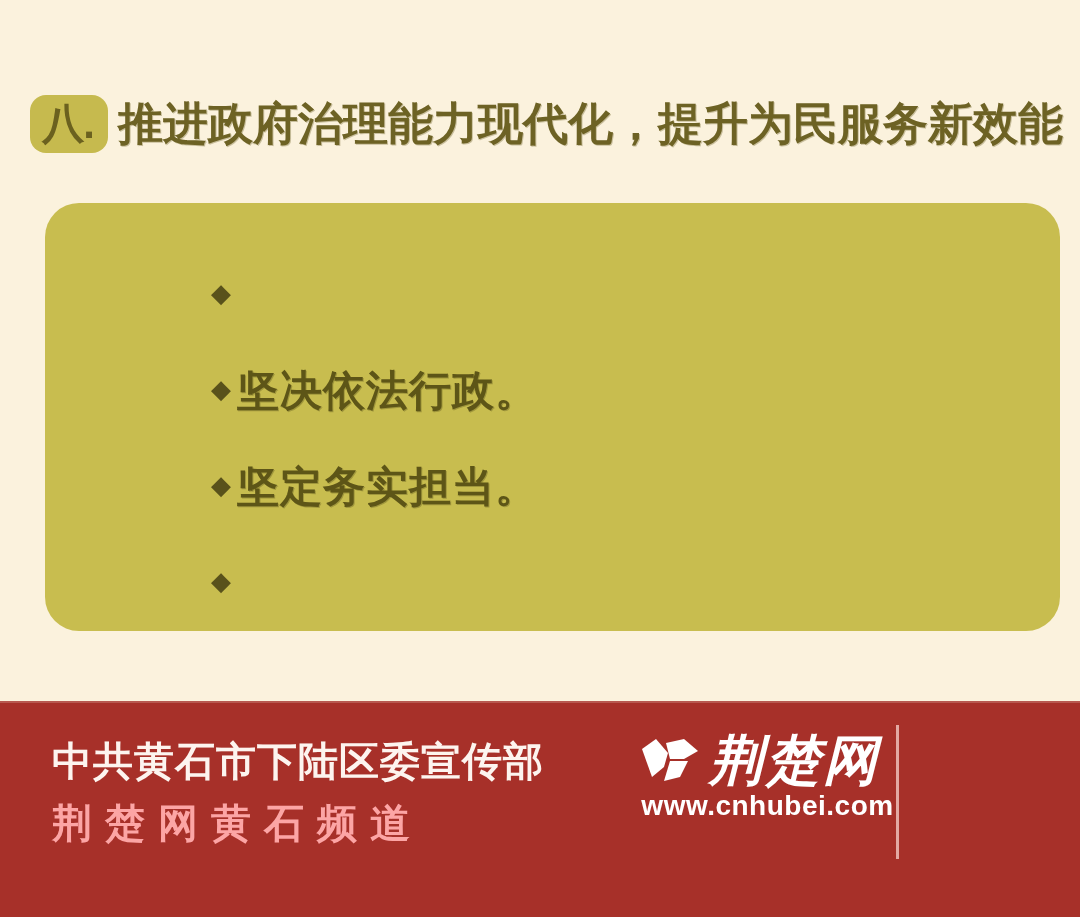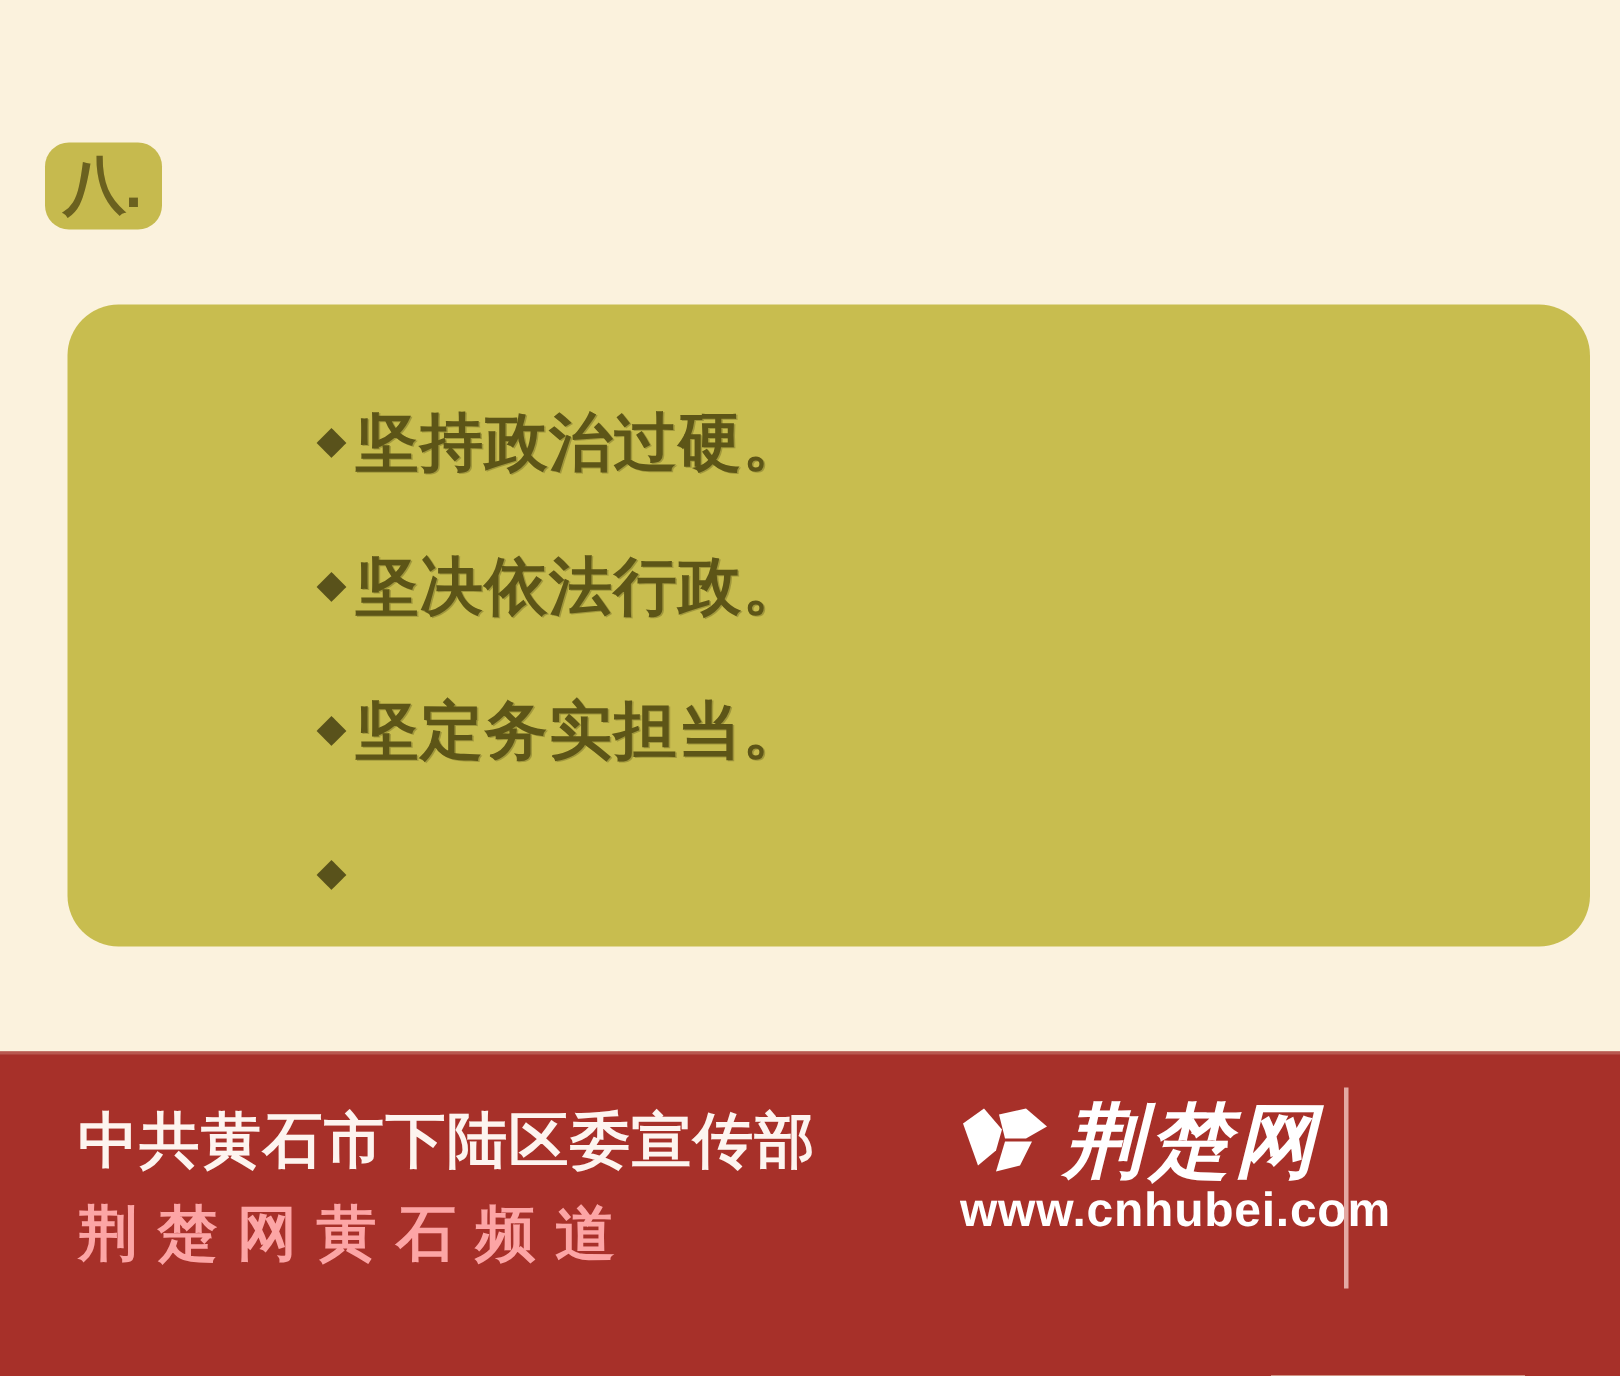--- a/index.html
+++ b/index.html
@@ -178,21 +178,21 @@
     font-size: 54px;
     font-weight: bold;
     font-style: italic;
     line-height: 56px;
     letter-spacing: 3px;
     white-space: nowrap;
   }
   .logo-url {
     margin-top: 1px;
     color: #ffffff;
-    font-size: 32px;
+    font-size: 28px;
     font-weight: bold;
     line-height: 32px;
     letter-spacing: 0.5px;
     text-align: center;
     white-space: nowrap;
   }
   .logo-sub {
     margin-top: 2px;
     color: #f6ded9;
     font-size: 18px;
@@ -243,28 +243,28 @@
     white-space: nowrap;
   }
 </style>
 </head>
 <body>
 
 <div id="poster">
 
   <div class="title-row">
     <div class="num-badge">八.</div>
+    <div class="title-text">推进政府治理能力现代化，提升为民服务新效能</div>
   </div>
 
   <div class="panel">
     <ul class="bullets">
 
       <li class="bullet-item">
         <span class="bullet-mark">◆</span>
-        <span class="bullet-label">坚持政治过硬。</span>
       </li>
 
       <li class="bullet-item">
         <span class="bullet-mark">◆</span>
         <span class="bullet-label">坚决依法行政。</span>
       </li>
 
       <li class="bullet-item">
         <span class="bullet-mark">◆</span>
         <span class="bullet-label">坚定务实担当。</span>

